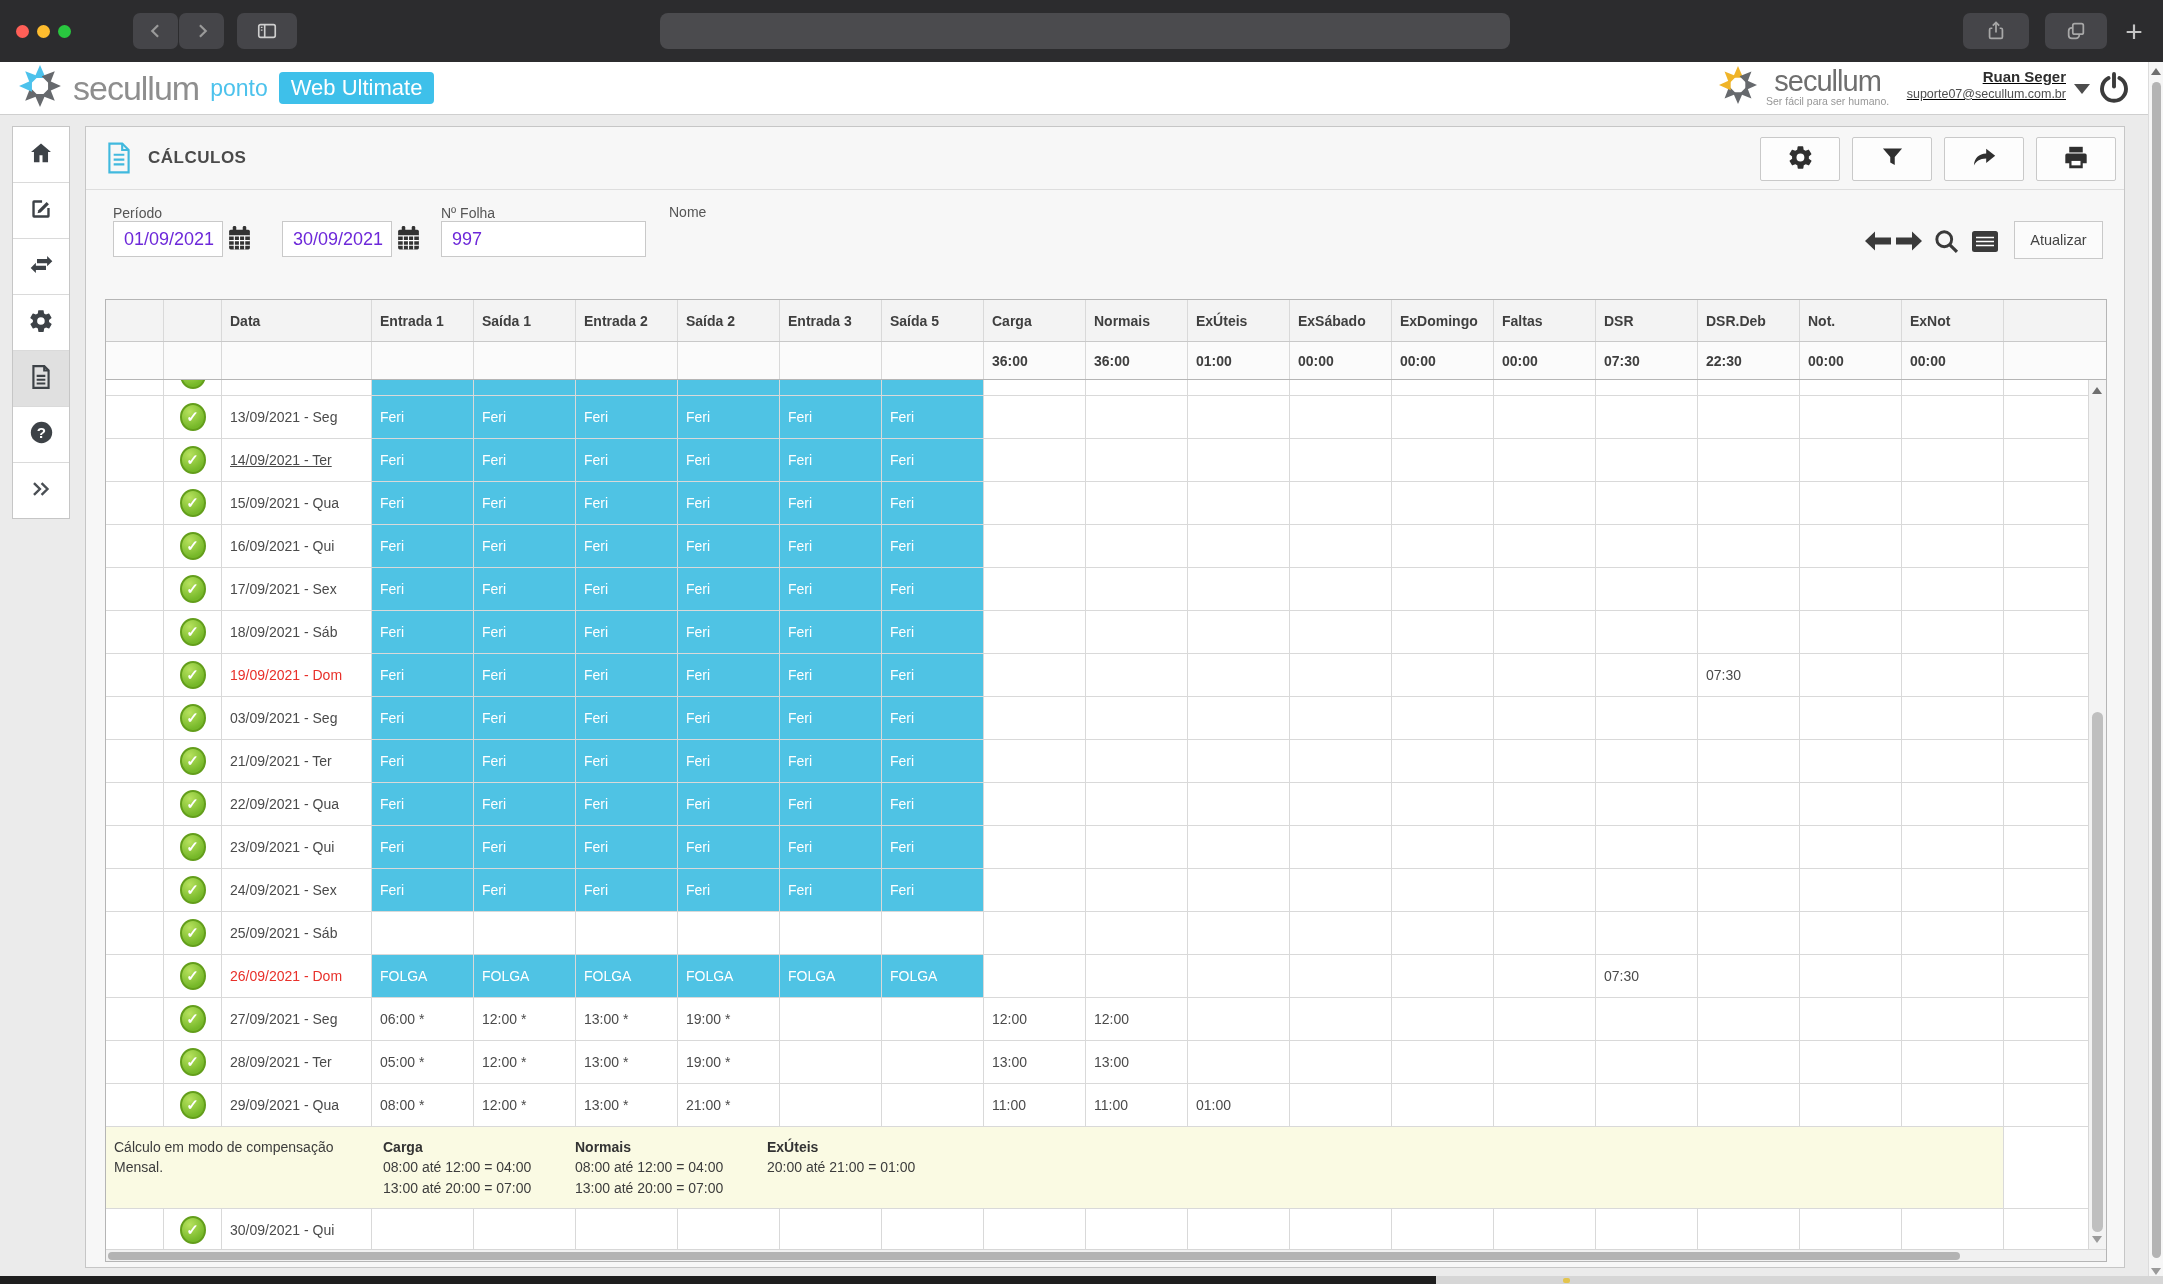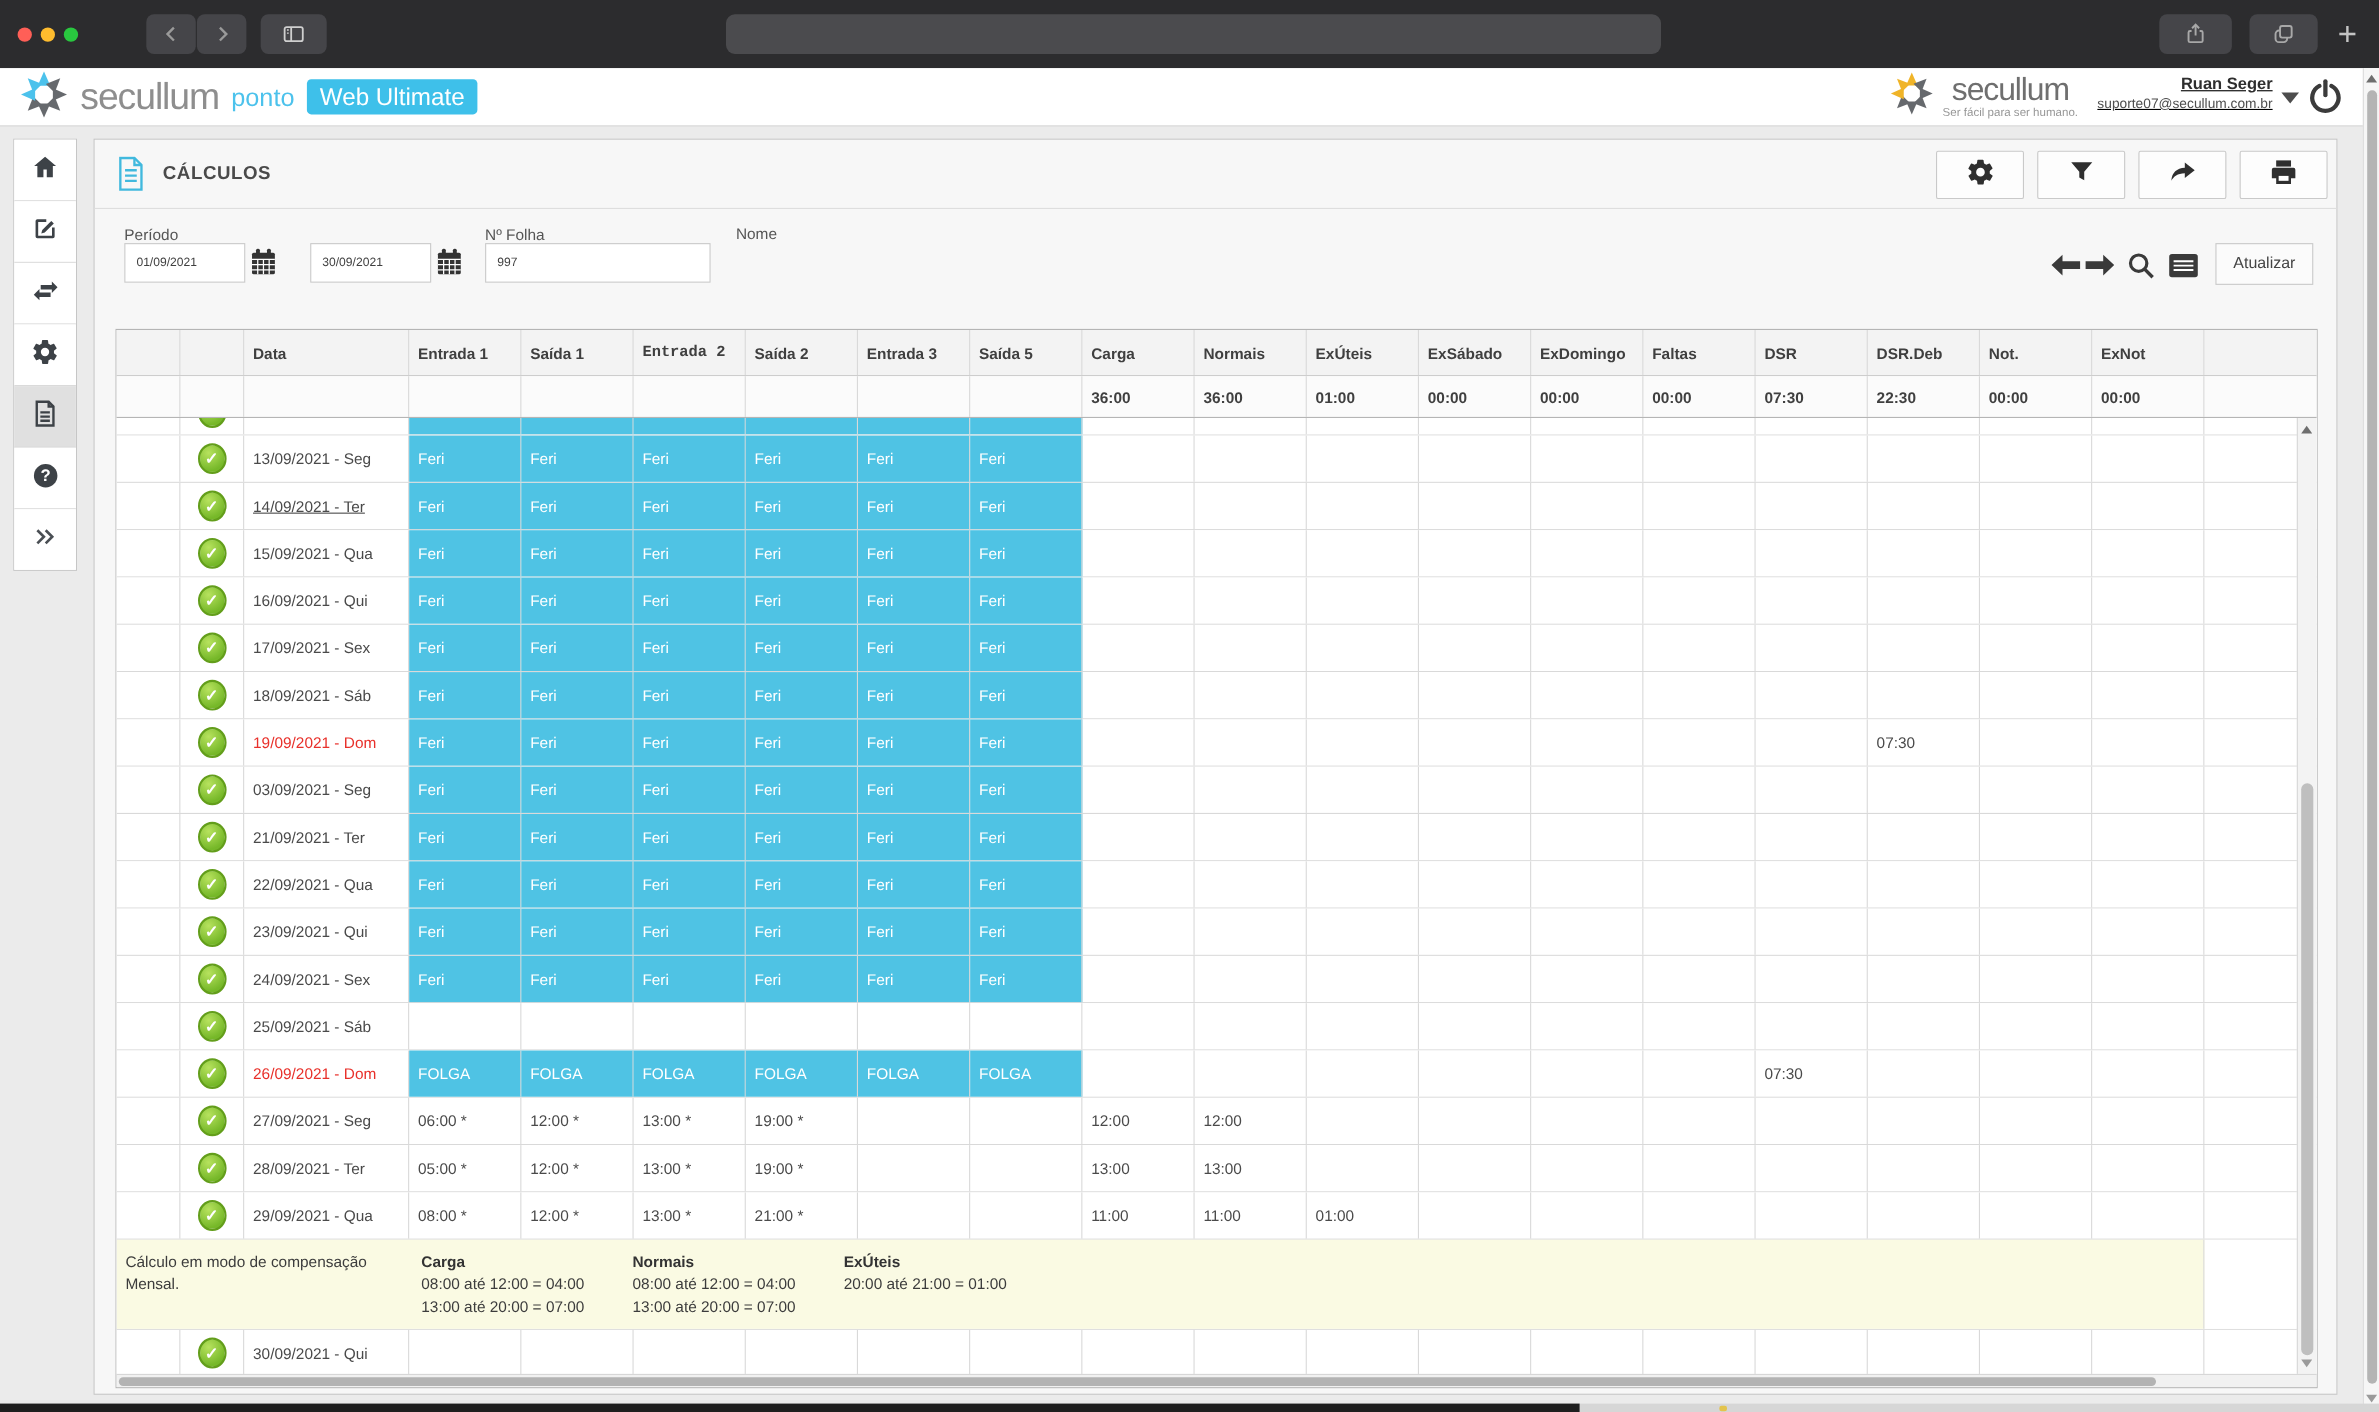--- a/index.html
+++ b/index.html
@@ -37,21 +37,21 @@
   .side-item:last-child{border-bottom:none;}
   .side-item.active{background:#e0e0e0;}
   
   .panel{position:absolute;left:85px;top:126px;width:2040px;height:1142px;background:#f7f7f7;border:1px solid #c6c6c6;box-sizing:border-box;}
   .ptitle{position:absolute;left:0;top:0;width:100%;height:62px;border-bottom:1px solid #dedede;}
   .ptitle-txt{position:absolute;left:62px;top:21px;font-size:17px;font-weight:bold;color:#4a4a4a;letter-spacing:.5px;}
   .tb-btns{position:absolute;right:8px;top:10px;display:flex;gap:12px;}
   .tb-btn{width:78px;height:42px;background:#fdfdfd;border:1px solid #c9c9c9;border-radius:2px;display:flex;align-items:center;justify-content:center;}
   .flabel{position:absolute;font-size:14px;color:#555;}
   .finput{position:absolute;height:36px;background:#fff;border:1px solid #c9c9c9;box-sizing:border-box;
-          font-size:11px;color:#404040;display:flex;align-items:center;padding-left:10px;}
+          font-size:18px;color:#6d28d9;display:flex;align-items:center;padding-left:10px;}
   .fselect .sel-caret{position:absolute;right:12px;top:15px;width:0;height:0;border-left:6px solid transparent;border-right:6px solid transparent;border-top:7px solid #8a8a8a;}
   .icobtn{position:absolute;display:flex;align-items:center;justify-content:center;}
   .btn-atualizar{position:absolute;left:1928px;top:94px;width:87px;height:36px;background:#fbfbfb;border:1px solid #c9c9c9;
           font-size:14.5px;color:#444;display:flex;align-items:center;justify-content:center;}
   
   .twrap{position:absolute;left:19px;top:172px;width:2000px;background:#fff;border:1px solid #b5b5b5;box-sizing:content-box;}
   .trow{display:flex;height:43px;border-bottom:1px solid #d9d9d9;background:#fff;box-sizing:border-box;}
   .cell{flex:0 0 auto;display:flex;align-items:center;padding-left:8px;box-sizing:border-box;
         border-right:1px solid #d9d9d9;overflow:hidden;white-space:nowrap;font-size:14px;color:#4a4a4a;}
   .thead{height:42px;background:#f3f3f3;border-bottom:1px solid #c9c9c9;}
@@ -335,21 +335,21 @@
     </div>
     <div class="btn-atualizar">Atualizar</div>
 
     <div class="twrap">
       <div class="trow thead" id="theadRow">
           <div class="cell" style="width: 58px;"></div>
           <div class="cell" style="width: 58px;"></div>
           <div class="cell" style="width: 150px;">Data</div>
           <div class="cell" style="width: 102px;">Entrada 1</div>
           <div class="cell" style="width: 102px;">Saída 1</div>
-          <div class="cell" style="width: 102px; font-family: Liberation Mono, monospace;">Entrada 2</div>
+          <div class="cell" style="width: 102px;">Entrada 2</div>
           <div class="cell" style="width: 102px;">Saída 2</div>
           <div class="cell" style="width: 102px;">Entrada 3</div>
           <div class="cell" style="width: 102px;">Saída 5</div>
           <div class="cell" style="width: 102px;">Carga</div>
           <div class="cell" style="width: 102px;">Normais</div>
           <div class="cell" style="width: 102px;">ExÚteis</div>
           <div class="cell" style="width: 102px;">ExSábado</div>
           <div class="cell" style="width: 102px;">ExDomingo</div>
           <div class="cell" style="width: 102px;">Faltas</div>
           <div class="cell" style="width: 102px;">DSR</div>

